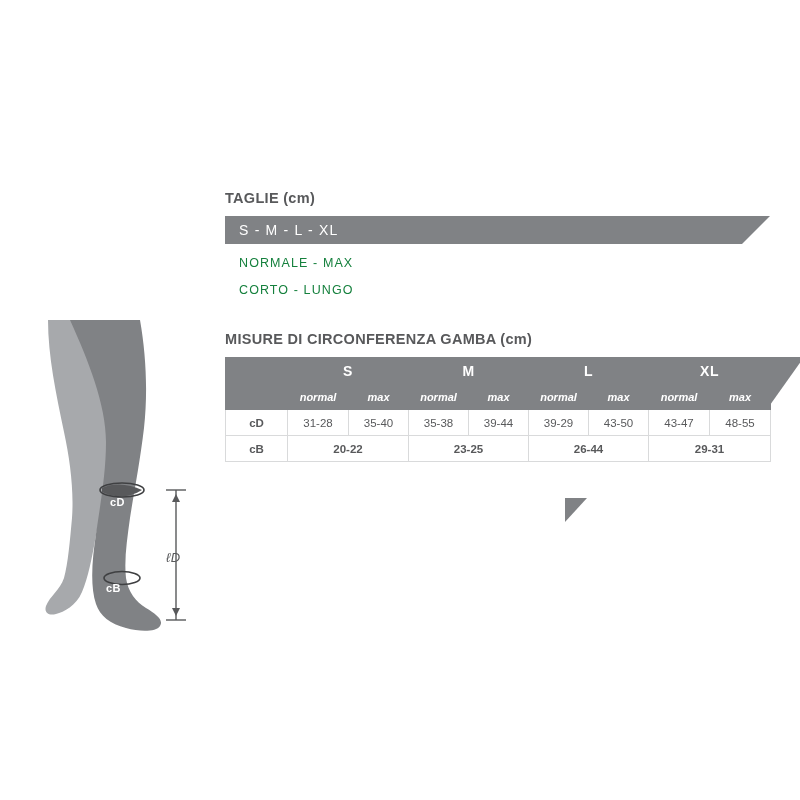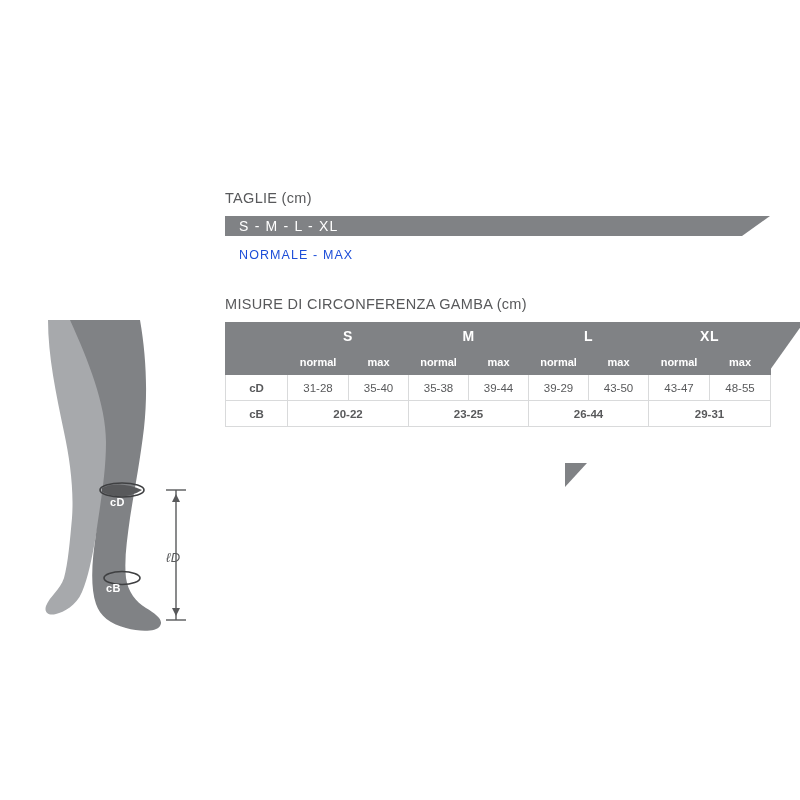--- a/index.html
+++ b/index.html
@@ -49,51 +49,51 @@
   
   .content {
     position: absolute;
     left: 225px;
     top: 190px;
     width: 545px;
   }
 
   .section-title {
     font-size: 14.5px;
-    font-weight: normal;
+    font-weight: bold;
     color: #58595b;
     letter-spacing: .3px;
     margin: 0 0 10px 0;
   }
 
   
   .banner {
     position: relative;
-    height: 20px;
+    height: 28px;
     display: flex;
     align-items: center;
   }
   .banner-bg {
     position: absolute;
     left: 0; top: 0; bottom: 0;
     background: #808285;
   }
   .banner-text {
     position: relative;
     z-index: 2;
     color: #ffffff;
     font-size: 14px;
     letter-spacing: 1.2px;
     padding-left: 14px;
   }
 
   .sub-line {
     font-size: 12.5px;
     letter-spacing: 1.1px;
-    color: #1d4ed8;
+    color: #15803d;
     padding-left: 14px;
     margin-top: 12px;
   }
   .sub-line.second { margin-top: 13px; }
 
   .taglie-block { margin-bottom: 34px; }
 
   
   table {
     border-collapse: collapse;
@@ -121,20 +121,21 @@
   }
   thead .hdr-size {
     font-size: 14px;
     letter-spacing: .5px;
     height: 24px;
   }
   thead .hdr-sub {
     font-size: 11px;
     font-weight: bold;
     height: 24px;
+    font-style: italic;
   }
   thead .hdr-empty {
     background: #808285;
     border: 1px solid #808285;
   }
   .row-label {
     font-weight: bold;
     font-size: 11.5px;
   }
   .row-cb td { font-weight: bold; }
@@ -210,20 +211,21 @@
 
 <div class="content">
 
   <div class="taglie-block">
     <div class="section-title">TAGLIE (cm)</div>
     <div class="banner">
       <div class="banner-bg" style="width:100%; clip-path: polygon(0 0, 100% 0, calc(100% - 28px) 100%, 0 100%);"></div>
       <div class="banner-text">S - M - L - XL</div>
     </div>
     <div class="sub-line">NORMALE - MAX</div>
+    <div class="sub-line second">CORTO - LUNGO</div>
   </div>
 
   <div>
     <div class="section-title">MISURE DI CIRCONFERENZA GAMBA (cm)</div>
     <div class="table-wrap">
       <table class="tbl-circ">
         <colgroup>
           <col style="width:62px">
           <col style="width:61px">
             <col style="width:60px">

